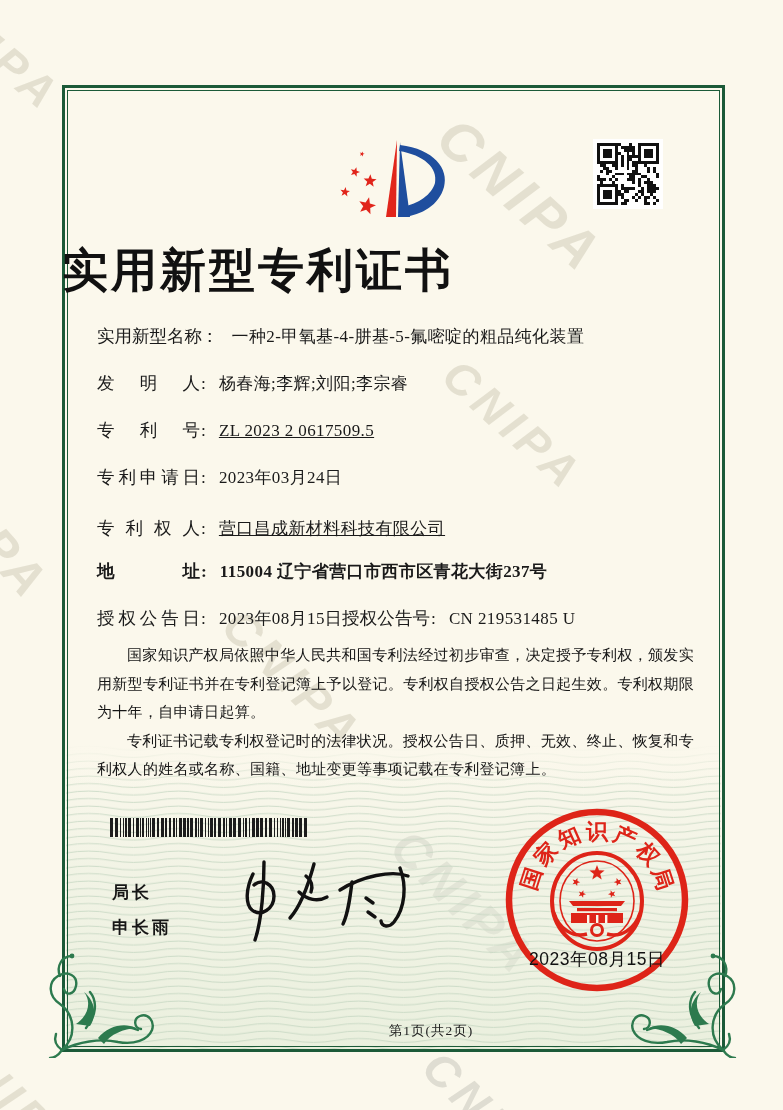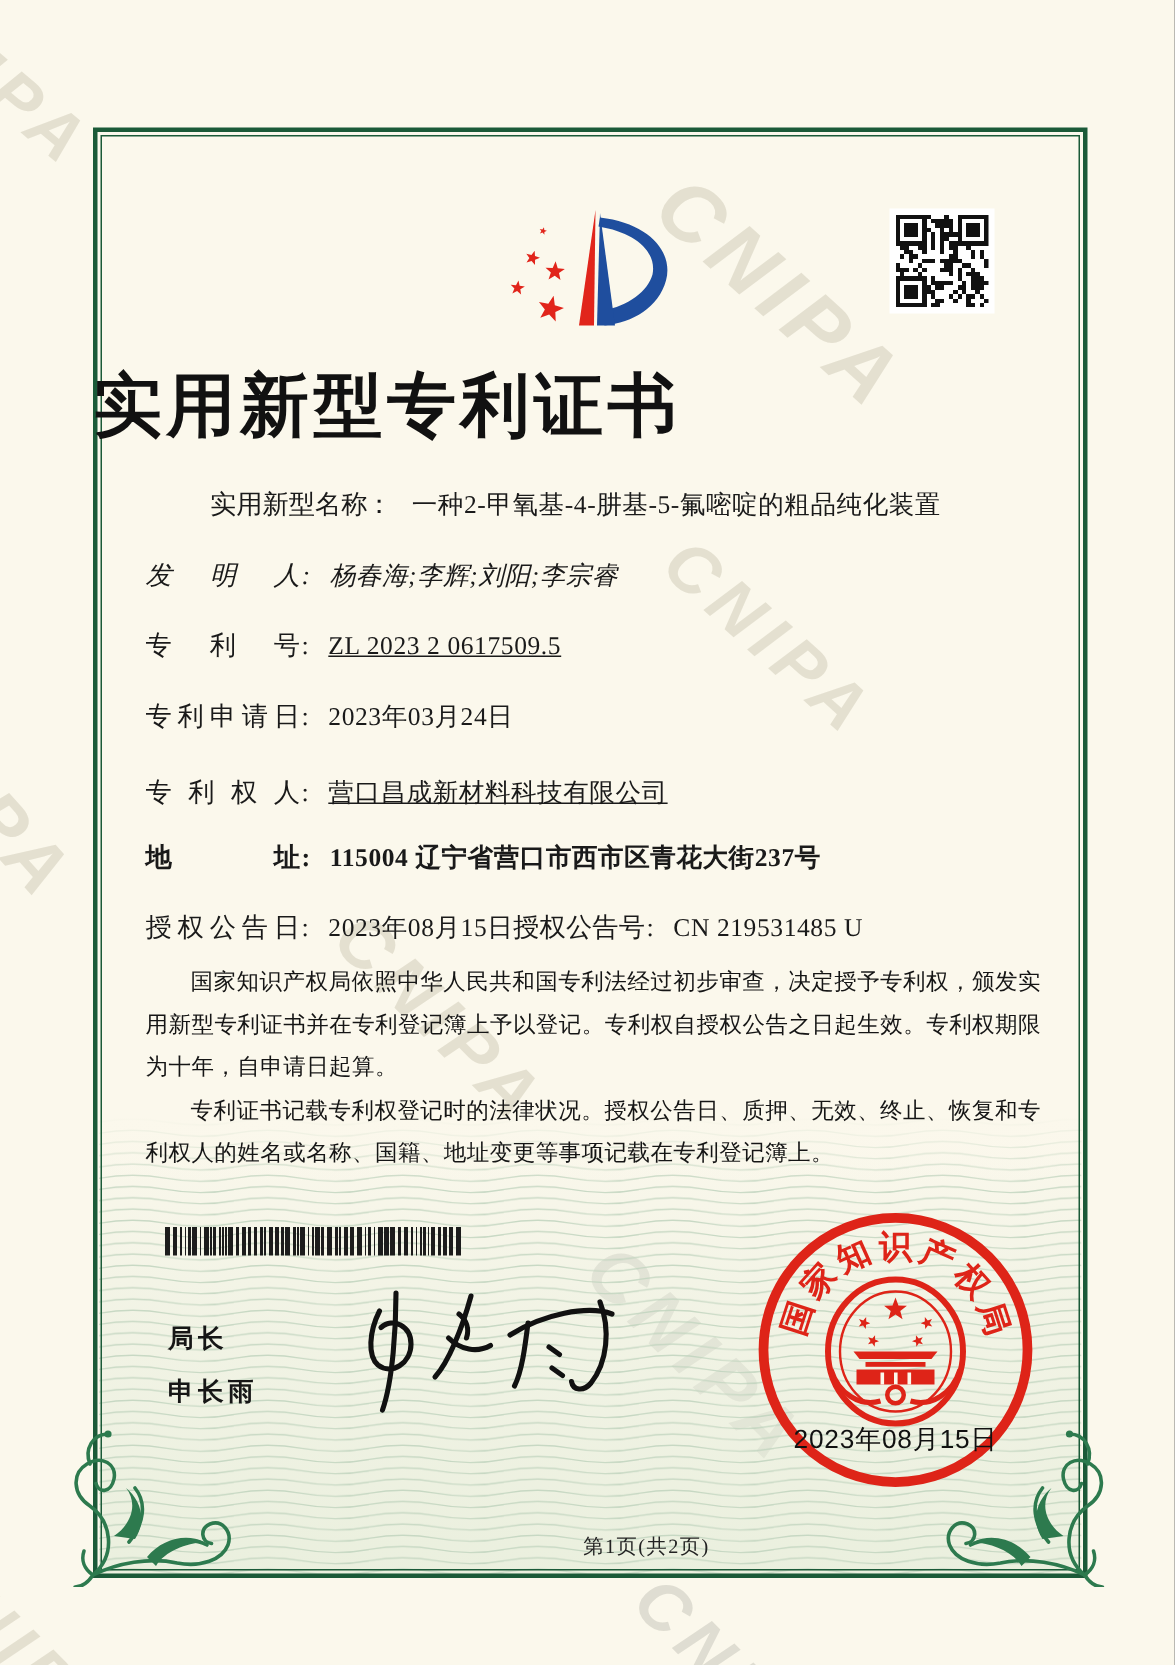--- a/index.html
+++ b/index.html
@@ -361,22 +361,22 @@
         <rect x="9" y="20" width="1" height="1" fill="#111"></rect>
         <rect x="16" y="20" width="1" height="1" fill="#111"></rect>
         <rect x="17" y="20" width="1" height="1" fill="#111"></rect>
         <rect x="19" y="20" width="1" height="1" fill="#111"></rect>
       </svg>
   </div>
 
   <div class="title">实用新型专利证书</div>
 
   <div class="fields" id="fields">
-      <div class="frow" style="top: 324px; margin-left: 43px;"><span class="flabel">实用新型名称</span><span class="fcolon">：</span><span class="fvalue">一种2-甲氧基-4-肼基-5-氟嘧啶的粗品纯化装置</span></div>
-      <div class="frow" style="top: 371px; font-style: italic;"><span class="flabel">发明人</span><span class="fcolon">:</span><span class="fvalue">杨春海;李辉;刘阳;李宗睿</span></div>
+      <div class="frow" style="top: 324px;"><span class="flabel">实用新型名称</span><span class="fcolon">：</span><span class="fvalue">一种2-甲氧基-4-肼基-5-氟嘧啶的粗品纯化装置</span></div>
+      <div class="frow" style="top: 371px;"><span class="flabel">发明人</span><span class="fcolon">:</span><span class="fvalue">杨春海;李辉;刘阳;李宗睿</span></div>
       <div class="frow" style="top: 418px; text-decoration: underline;"><span class="flabel">专利号</span><span class="fcolon">:</span><span class="fvalue">ZL 2023 2 0617509.5</span></div>
       <div class="frow" style="top: 465px;"><span class="flabel">专利申请日</span><span class="fcolon">:</span><span class="fvalue">2023年03月24日</span></div>
       <div class="frow" style="top: 516px; text-decoration: underline;"><span class="flabel">专利权人</span><span class="fcolon">:</span><span class="fvalue">营口昌成新材料科技有限公司</span></div>
       <div class="frow" style="top: 559px; font-weight: bold;"><span class="flabel">地址</span><span class="fcolon">:</span><span class="fvalue">115004 辽宁省营口市西市区青花大街237号</span></div>
       <div class="frow" style="top: 606px;"><span class="flabel">授权公告日</span><span class="fcolon">:</span><span class="fvalue">2023年08月15日</span><span class="pair2"><span class="flabel">授权公告号</span><span class="fcolon">:</span><span class="fvalue">CN 219531485 U</span></span></div>
     </div>
 
   <div class="paras">
     <p>国家知识产权局依照中华人民共和国专利法经过初步审查，决定授予专利权，颁发实用新型专利证书并在专利登记簿上予以登记。专利权自授权公告之日起生效。专利权期限为十年，自申请日起算。</p>
     <p>专利证书记载专利权登记时的法律状况。授权公告日、质押、无效、终止、恢复和专利权人的姓名或名称、国籍、地址变更等事项记载在专利登记簿上。</p>

